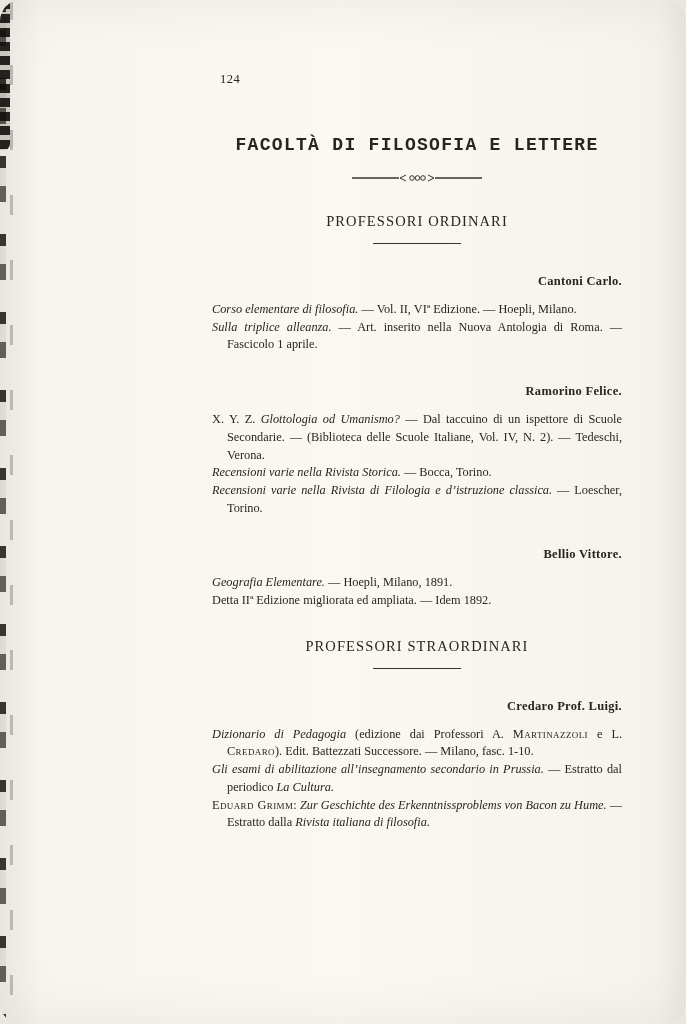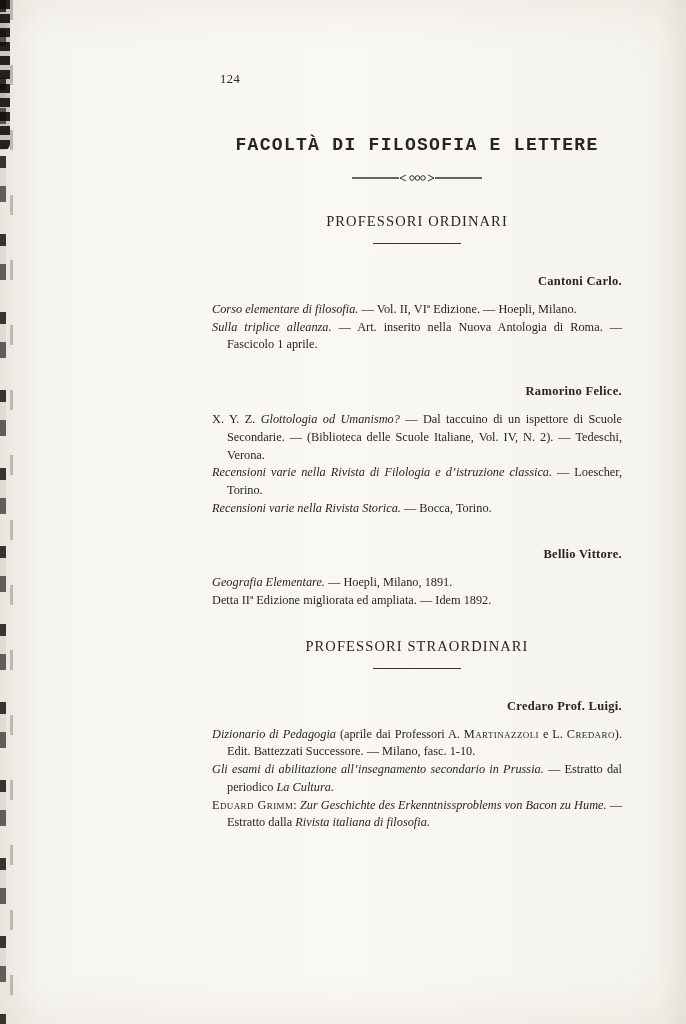--- a/index.html
+++ b/index.html
@@ -8,20 +8,21 @@
     background: #e9e7e1;
     font-family: "Liberation Serif", "DejaVu Serif", serif;
   }
   .page {
     position: relative;
     width: 686px; height: 1024px;
     background: linear-gradient(90deg, #efede7 0%, #f7f5f0 6%, #faf8f3 50%, #f5f3ed 96%, #edebe5 100%);
     box-shadow: inset 0 0 55px rgba(60,50,35,0.08);
     overflow: hidden;
     color: #2b241d;
+    border-radius: 21px;
   }
   
   .binding-strip {
     position: absolute; left: 0; top: 0; bottom: 0; width: 6px;
     background: repeating-linear-gradient(to bottom,
       rgba(25,22,18,0.85) 0px 12px,
       rgba(25,22,18,0.05) 12px 30px,
       rgba(25,22,18,0.65) 30px 46px,
       rgba(25,22,18,0.0) 46px 78px);
   }
@@ -109,29 +110,29 @@
 
     <div id="sections">
         <section class="section">
           <h2 class="section-heading">PROFESSORI ORDINARI</h2>
           <hr class="heading-rule">
           <h3 class="prof-name">Cantoni Carlo.</h3>
           <p class="work"><span class="seg-i">Corso elementare di filosofia.</span><span class="seg-n"> — Vol. II, VIª Edizione. — Hoepli, Milano.</span></p>
           <p class="work"><span class="seg-i">Sulla triplice alleanza.</span><span class="seg-n"> — Art. inserito nella Nuova Antologia di Roma. — Fascicolo 1 aprile.</span></p>
           <h3 class="prof-name">Ramorino Felice.</h3>
           <p class="work"><span class="seg-n">X. Y. Z. </span><span class="seg-i">Glottologia od Umanismo?</span><span class="seg-n"> — Dal taccuino di un ispettore di Scuole Secondarie. — (Biblioteca delle Scuole Italiane, Vol. IV, N. 2). — Tedeschi, Verona.</span></p>
+          <p class="work"><span class="seg-i">Recensioni varie nella Rivista Storica.</span><span class="seg-n"> — Bocca, Torino.</span></p>
           <p class="work"><span class="seg-i">Recensioni varie nella Rivista di Filologia e d’istruzione classica.</span><span class="seg-n"> — Loescher, Torino.</span></p>
-          <p class="work"><span class="seg-i">Recensioni varie nella Rivista Storica.</span><span class="seg-n"> — Bocca, Torino.</span></p>
           <h3 class="prof-name">Bellio Vittore.</h3>
           <p class="work"><span class="seg-i">Geografia Elementare.</span><span class="seg-n"> — Hoepli, Milano, 1891.</span></p>
           <p class="work"><span class="seg-n">Detta IIª Edizione migliorata ed ampliata. — Idem 1892.</span></p>
         </section>
         <section class="section">
           <h2 class="section-heading">PROFESSORI STRAORDINARI</h2>
           <hr class="heading-rule">
           <h3 class="prof-name">Credaro Prof. Luigi.</h3>
-          <p class="work"><span class="seg-i">Dizionario di Pedagogia</span><span class="seg-n"> (aprile dai Professori A. </span><span class="seg-sc">Martinazzoli</span><span class="seg-n"> e L. </span><span class="seg-sc">Credaro</span><span class="seg-n">). Edit. Battezzati Successore. — Milano, fasc. 1-10.</span></p>
+          <p class="work"><span class="seg-i">Dizionario di Pedagogia</span><span class="seg-n"> (edizione dai Professori A. </span><span class="seg-sc">Martinazzoli</span><span class="seg-n"> e L. </span><span class="seg-sc">Credaro</span><span class="seg-n">). Edit. Battezzati Successore. — Milano, fasc. 1-10.</span></p>
           <p class="work"><span class="seg-i">Gli esami di abilitazione all’insegnamento secondario in Prussia.</span><span class="seg-n"> — Estratto dal periodico </span><span class="seg-i">La Cultura</span><span class="seg-n">.</span></p>
           <p class="work"><span class="seg-sc">Eduard Grimm</span><span class="seg-n">: </span><span class="seg-i">Zur Geschichte des Erkenntnissproblems von Bacon zu Hume.</span><span class="seg-n"> — Estratto dalla </span><span class="seg-i">Rivista italiana di filosofia</span><span class="seg-n">.</span></p>
         </section>
       </div>
   </div>
 </div>
 
 </body></html>

